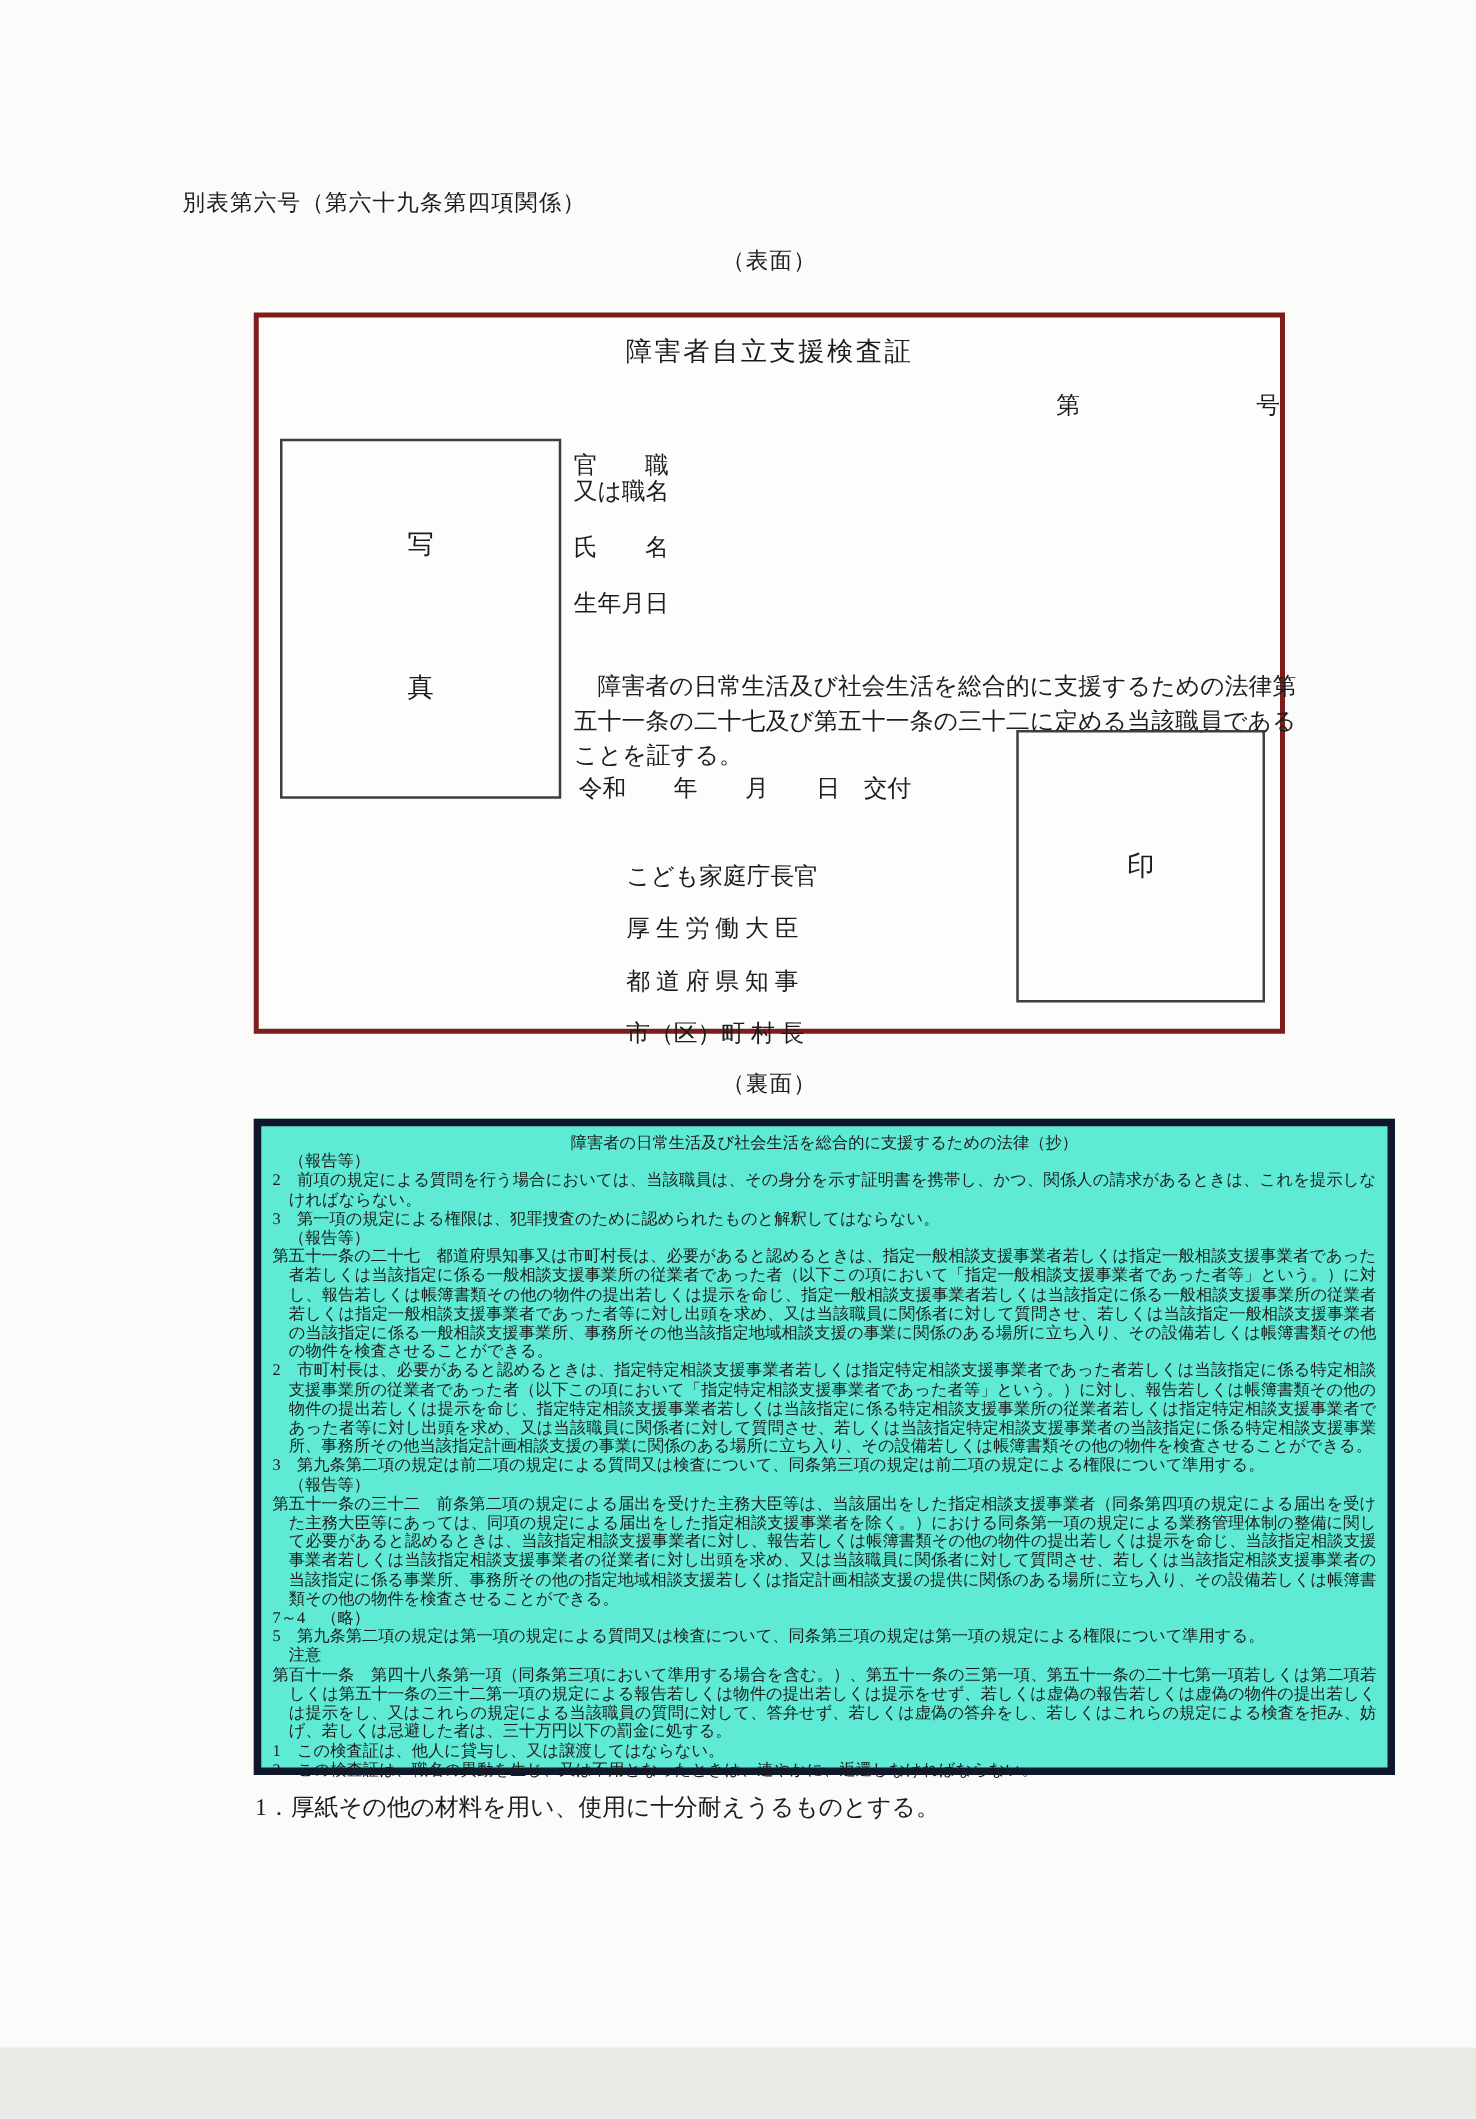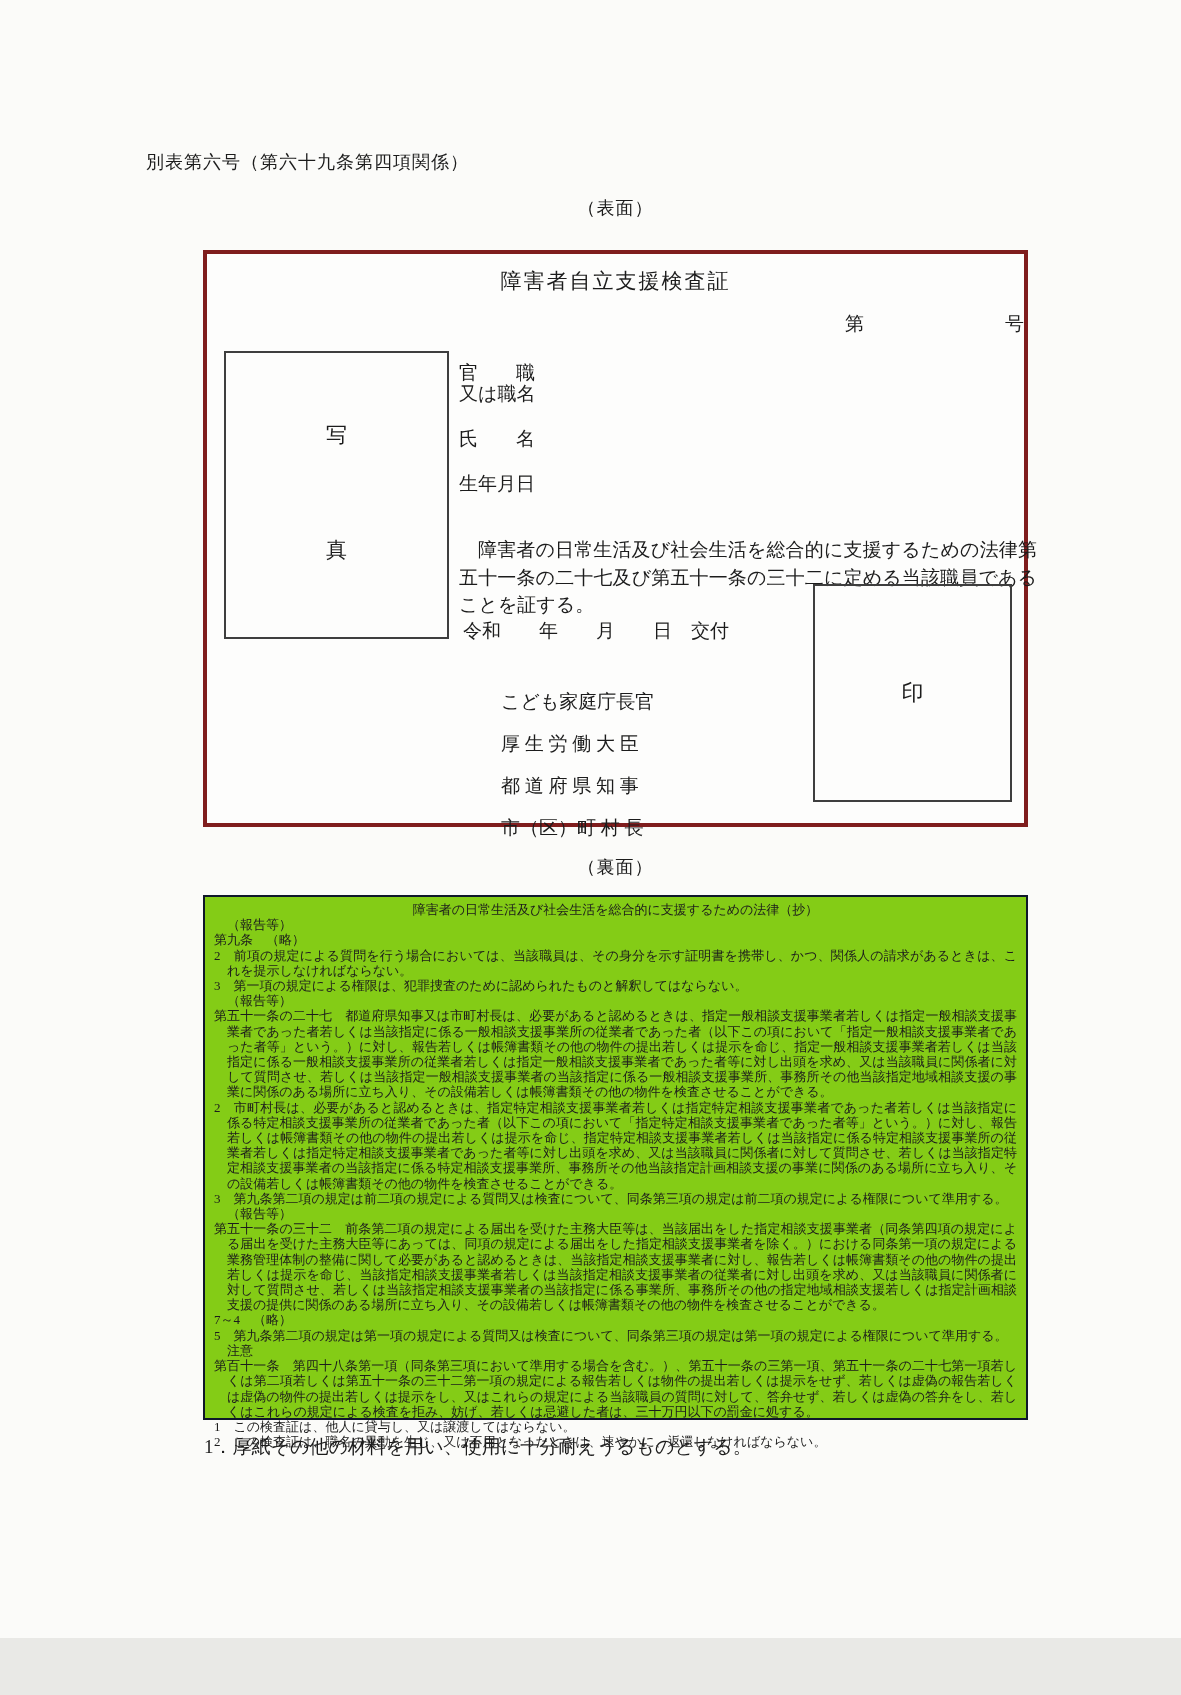--- a/index.html
+++ b/index.html
@@ -58,22 +58,22 @@
   .issuer{font-size:19px;line-height:22px;margin-bottom:20px;white-space:pre;}
   .seal-box{
     position:absolute;left:606px;top:330px;width:199px;height:218px;
     border:2px solid #3e3e3e;box-sizing:border-box;
     display:flex;align-items:center;justify-content:center;
   }
   .seal-char{font-size:22px;}
 
   
   .back-card{
-    position:absolute;left:203px;top:895px;width:825px;height:525px;
-    border:2px solid #0f172a;background:#84cc16;box-sizing:border-box;
+    position:absolute;left:203px;top:895px;width:913px;height:525px;
+    border:6px solid #0f172a;background:#5eead4;box-sizing:border-box;
     padding:5px 9px 0 9px;
   }
   .back-lines{font-size:13px;line-height:15.2px;}
   .bline{text-align:justify;}
   .bline.center{text-align:center;}
   .bline.indent1{padding-left:13px;}
   .bline.hang{padding-left:13px;text-indent:-13px;}
   .bline.flush{padding-left:0;}
 
   
@@ -119,21 +119,20 @@
       <span class="seal-char">印</span>
     </div>
   </div>
 
   <div class="side-label back-label">（裏面）</div>
 
   <div class="back-card">
     <div class="back-lines">
         <div class="bline center">障害者の日常生活及び社会生活を総合的に支援するための法律（抄）</div>
         <div class="bline indent1">（報告等）</div>
-        <div class="bline flush">第九条　（略）</div>
         <div class="bline hang">2　前項の規定による質問を行う場合においては、当該職員は、その身分を示す証明書を携帯し、かつ、関係人の請求があるときは、これを提示しなければならない。</div>
         <div class="bline hang">3　第一項の規定による権限は、犯罪捜査のために認められたものと解釈してはならない。</div>
         <div class="bline indent1">（報告等）</div>
         <div class="bline hang">第五十一条の二十七　都道府県知事又は市町村長は、必要があると認めるときは、指定一般相談支援事業者若しくは指定一般相談支援事業者であった者若しくは当該指定に係る一般相談支援事業所の従業者であった者（以下この項において「指定一般相談支援事業者であった者等」という。）に対し、報告若しくは帳簿書類その他の物件の提出若しくは提示を命じ、指定一般相談支援事業者若しくは当該指定に係る一般相談支援事業所の従業者若しくは指定一般相談支援事業者であった者等に対し出頭を求め、又は当該職員に関係者に対して質問させ、若しくは当該指定一般相談支援事業者の当該指定に係る一般相談支援事業所、事務所その他当該指定地域相談支援の事業に関係のある場所に立ち入り、その設備若しくは帳簿書類その他の物件を検査させることができる。</div>
         <div class="bline hang">2　市町村長は、必要があると認めるときは、指定特定相談支援事業者若しくは指定特定相談支援事業者であった者若しくは当該指定に係る特定相談支援事業所の従業者であった者（以下この項において「指定特定相談支援事業者であった者等」という。）に対し、報告若しくは帳簿書類その他の物件の提出若しくは提示を命じ、指定特定相談支援事業者若しくは当該指定に係る特定相談支援事業所の従業者若しくは指定特定相談支援事業者であった者等に対し出頭を求め、又は当該職員に関係者に対して質問させ、若しくは当該指定特定相談支援事業者の当該指定に係る特定相談支援事業所、事務所その他当該指定計画相談支援の事業に関係のある場所に立ち入り、その設備若しくは帳簿書類その他の物件を検査させることができる。</div>
         <div class="bline hang">3　第九条第二項の規定は前二項の規定による質問又は検査について、同条第三項の規定は前二項の規定による権限について準用する。</div>
         <div class="bline indent1">（報告等）</div>
         <div class="bline hang">第五十一条の三十二　前条第二項の規定による届出を受けた主務大臣等は、当該届出をした指定相談支援事業者（同条第四項の規定による届出を受けた主務大臣等にあっては、同項の規定による届出をした指定相談支援事業者を除く。）における同条第一項の規定による業務管理体制の整備に関して必要があると認めるときは、当該指定相談支援事業者に対し、報告若しくは帳簿書類その他の物件の提出若しくは提示を命じ、当該指定相談支援事業者若しくは当該指定相談支援事業者の従業者に対し出頭を求め、又は当該職員に関係者に対して質問させ、若しくは当該指定相談支援事業者の当該指定に係る事業所、事務所その他の指定地域相談支援若しくは指定計画相談支援の提供に関係のある場所に立ち入り、その設備若しくは帳簿書類その他の物件を検査させることができる。</div>
         <div class="bline flush">7～4　（略）</div>
         <div class="bline hang">5　第九条第二項の規定は第一項の規定による質問又は検査について、同条第三項の規定は第一項の規定による権限について準用する。</div>

